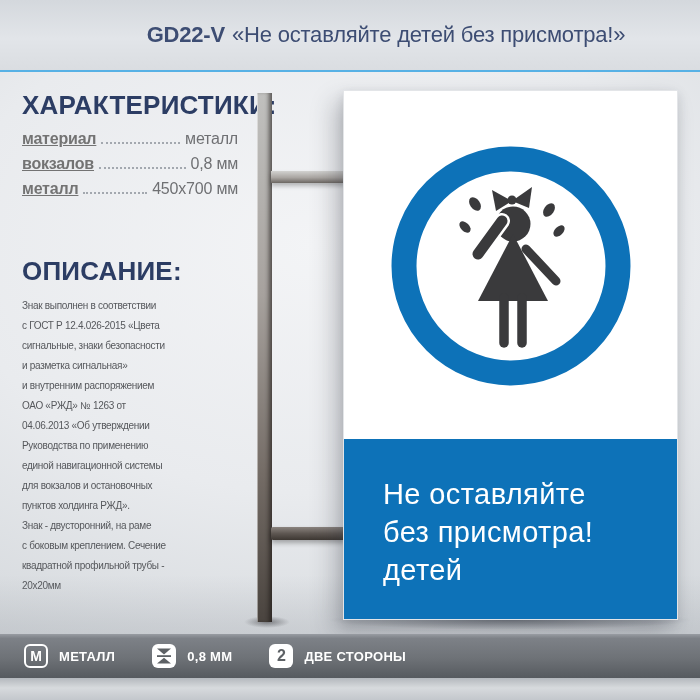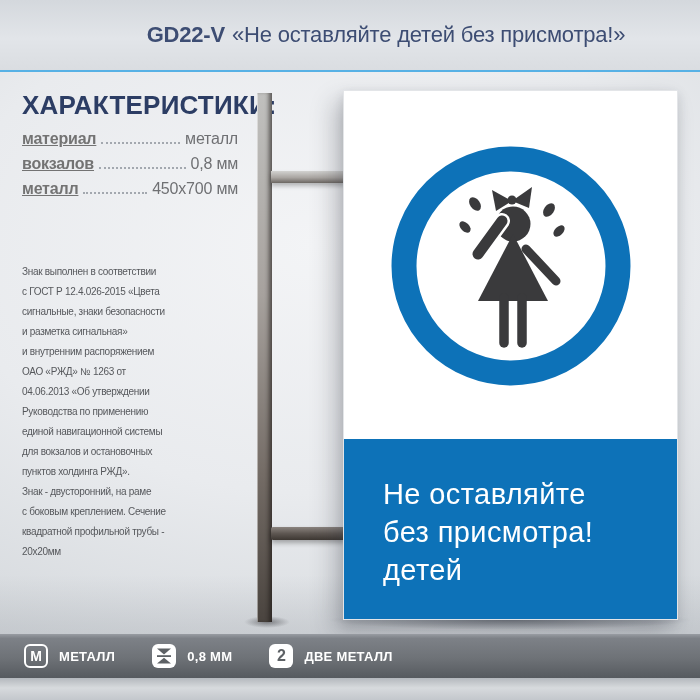--- a/index.html
+++ b/index.html
@@ -110,20 +110,21 @@
     <span class="value">0,8 мм</span>
   </div>
   <div class="char-row">
     <span class="label">металл</span>
     <span class="dots"></span>
     <span class="value">450x700 мм</span>
   </div>
 </div>
 
 <div class="desc">
+  <h2 class="block-heading">ОПИСАНИЕ:</h2>
   <p>Знак выполнен в соответствии
 с ГОСТ Р 12.4.026-2015 «Цвета
 сигнальные, знаки безопасности
 и разметка сигнальная»
 и внутренним распоряжением
 ОАО «РЖД» № 1263 от
 04.06.2013 «Об утверждении
 Руководства по применению
 единой навигационной системы
 для вокзалов и остановочных
@@ -192,16 +193,16 @@
         <rect x="2" y="8.2" width="14" height="1.8" fill="#5d6165"></rect>
         <path d="M2,16.5 L16,16.5 L9,10.8 Z" fill="#5d6165"></path>
       </svg>
     </div>
     <span class="flabel">0,8 ММ</span>
   </div>
   <div class="fitem">
     <div class="ibox solid">
       <span class="glyph-2">2</span>
     </div>
-    <span class="flabel">ДВЕ МЕТАЛЛ</span>
+    <span class="flabel">ДВЕ СТОРОНЫ</span>
   </div>
 </div>
 <div class="bottom-strip"></div>
 
 </body></html>

